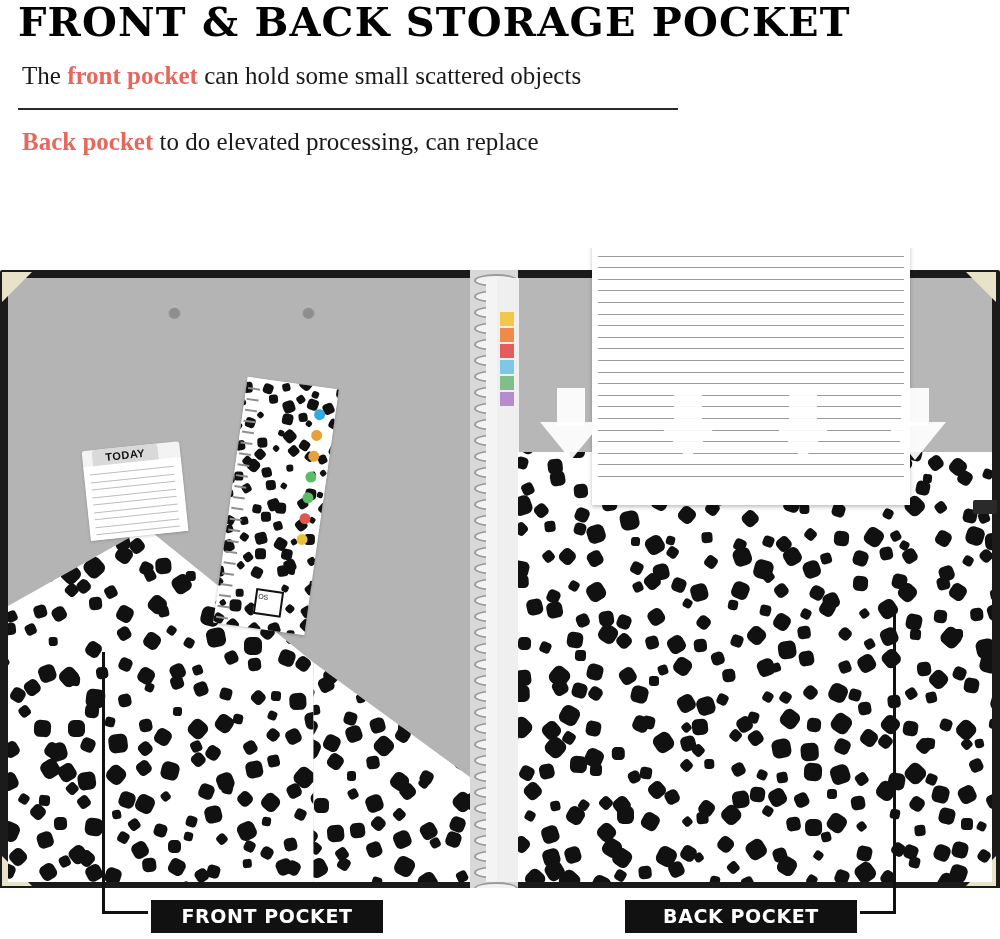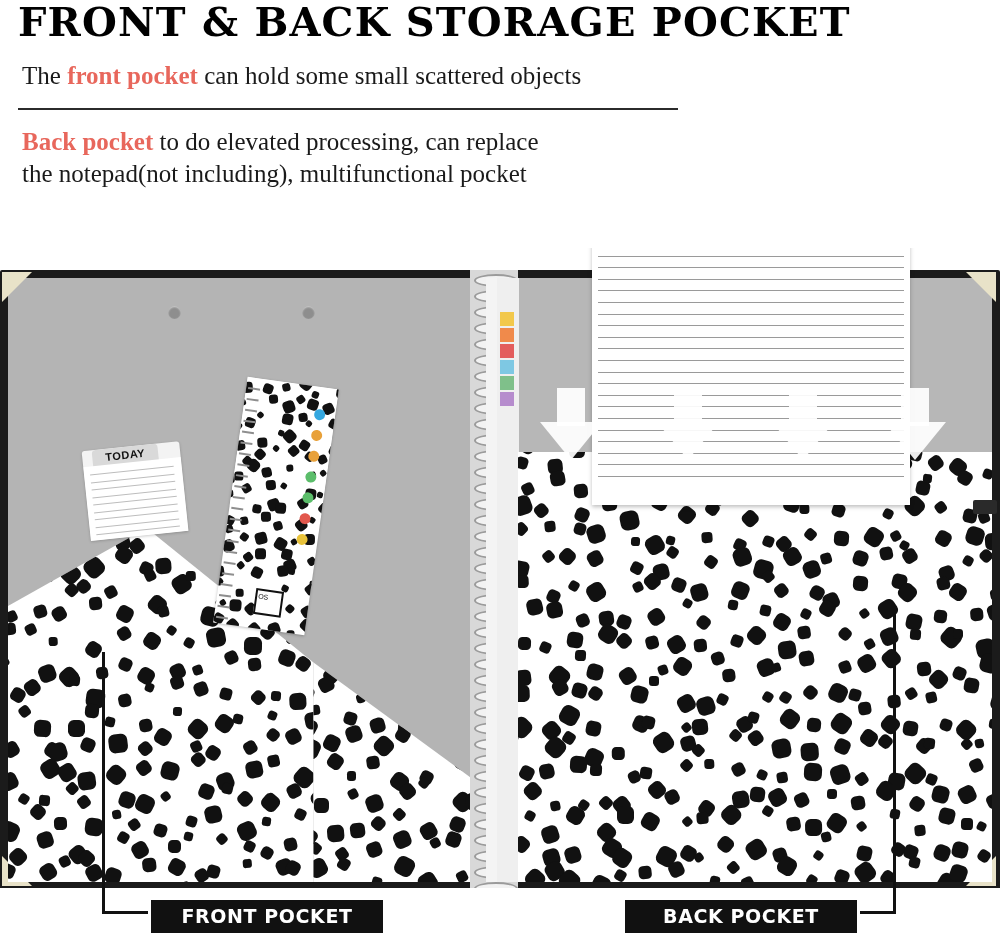--- a/index.html
+++ b/index.html
@@ -374,21 +374,20 @@
   </div>
 
   <div class="subline1">
     <span>The </span><span class="accent">front pocket</span><span> can hold some small scattered objects</span>
   </div>
 
   <div class="rule"></div>
 
   <div class="subline2">
     <span class="accent">Back pocket</span><span> to do elevated processing, can replace</span><br>
-    <span>the notepad(not including), multifunctional pocket</span>
   </div>
 </div>
 
 <div class="photo">
 
   <div class="cover-left"></div>
   <div class="cover-right"></div>
 
   <div class="panel-left"></div>
   <div class="panel-right"></div>

